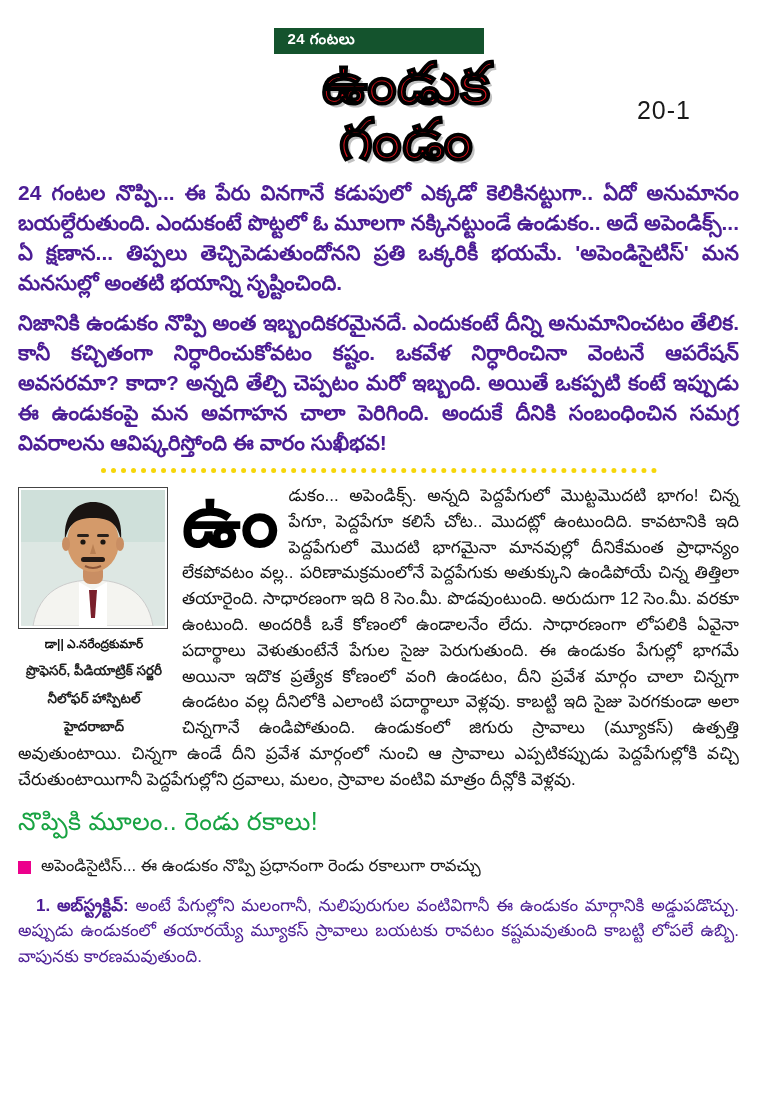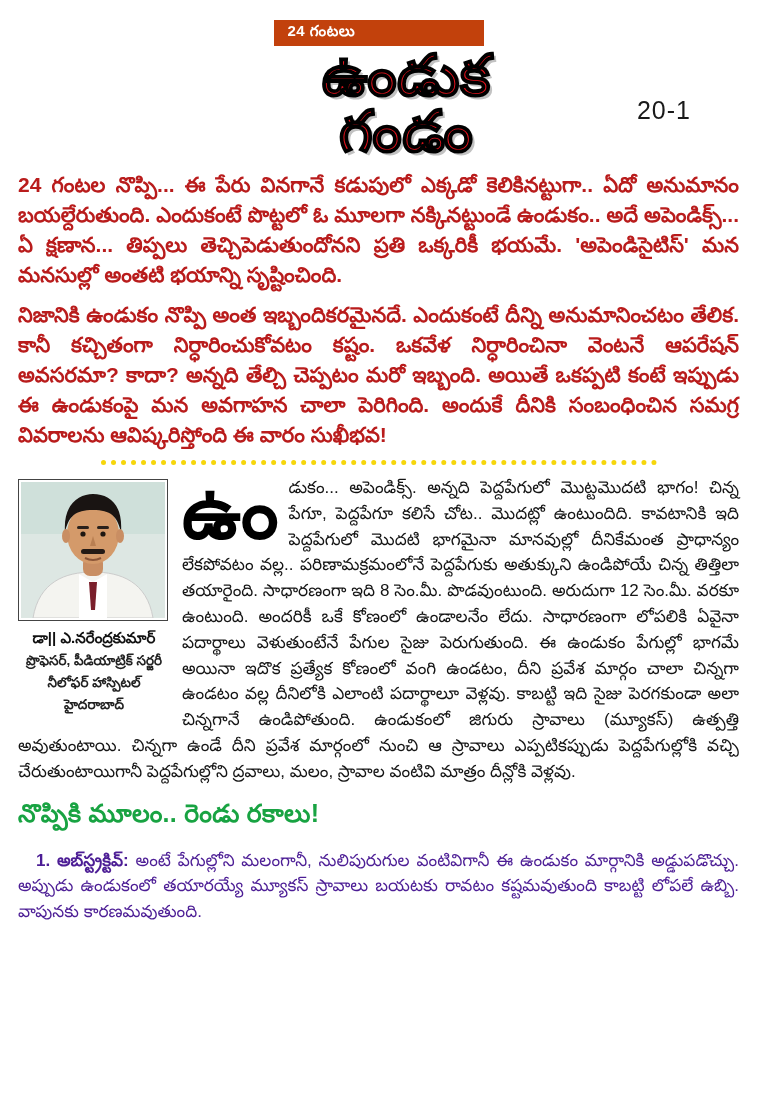--- a/index.html
+++ b/index.html
@@ -42,55 +42,55 @@
   }
   .pageno {
     position:absolute; top:96px; right:48px;
     font-size:25px; color:#1a1a1a; letter-spacing:1px;
   }
 
   
   .intro { margin-top:10px; }
   .intro p {
     font-size:21px; font-weight:bold; line-height:1.43;
-    text-align:justify; color:#b91c1c;
+    text-align:justify; color:#4c1d95;
     margin-bottom:10px;
   }
 
   
   .dotted-rule {
     width:556px; margin:2px auto 10px auto;
     border-top:5px dotted #f6d60a;
   }
 
   
   .article { overflow:visible; }
   .doctor-card {
     float:left; width:152px; margin:4px 12px 2px 0; text-align:center;
   }
   .photo {
     width:150px; height:142px; border:1px solid #444; background:#fff; padding:2px;
   }
   .photo svg { width:100%; height:100%; display:block; }
-  .cap-name { font-size:15px; font-weight:bold; margin-top:8px; }
-  .cap-line { font-size:13.5px; font-weight:bold; color:#222; margin-top:3px; }
+  .cap-name { font-size:12px; font-weight:bold; margin-top:8px; }
+  .cap-line { font-size:13.5px; font-weight:bold; color:#222; margin-top:9px; }
 
   .body-text {
     font-size:17px; line-height:1.52; text-align:justify; color:#141414;
   }
   .dropcap {
     float:left;
     font-size:74px; line-height:.8; font-weight:bold;
     margin:8px 10px 0 0; color:#000;
   }
 
   
   .types { clear:none; padding-top:14px; }
   .types h2 {
-    font-size:25px; font-weight:bold; color:#18a342;
+    font-size:25px; font-weight:normal; color:#18a342;
     margin-bottom:14px; letter-spacing:.3px;
   }
   .bullet-line {
     font-size:16.5px; color:#1a1a1a; margin-bottom:14px;
     display:flex; align-items:center; gap:10px;
   }
   .bullet-sq {
     display:inline-block; width:13px; height:13px; background:#ec008c; flex:0 0 auto;
   }
   .item {
@@ -98,21 +98,21 @@
     text-indent:18px; margin-bottom:13px;
   }
   .item b { font-weight:bold; }
 </style>
 </head>
 <body>
 
 <div class="page">
 
   <header class="masthead">
-    <div class="banner" style="background-color: #c2410c;">
+    <div class="banner" style="background-color: #14532d; margin-top: 8px;">
       <span>24 గంటలు</span>
     </div>
     <h1 class="title">
       <span style="color: rgb(232, 19, 29);">ఉండుక</span>
       <span style="color: rgb(232, 19, 29);">గండం</span>
     </h1>
     <div class="pageno">20-1</div>
   </header>
 
   <section class="intro">
@@ -165,20 +165,24 @@
 
     <p class="body-text">
       <span class="dropcap">ఉం</span>
       <span>డుకం... అపెండిక్స్. అన్నది పెద్దపేగులో మొట్టమొదటి భాగం! చిన్న పేగూ, పెద్దపేగూ కలిసే చోట.. మొదట్లో ఉంటుందిది. కావటానికి ఇది పెద్దపేగులో మొదటి భాగమైనా మానవుల్లో దీనికేమంత ప్రాధాన్యం లేకపోవటం వల్ల.. పరిణామక్రమంలోనే పెద్దపేగుకు అతుక్కుని ఉండిపోయే చిన్న తిత్తిలా తయారైంది. సాధారణంగా ఇది 8 సెం.మీ. పొడవుంటుంది. అరుదుగా 12 సెం.మీ. వరకూ ఉంటుంది. అందరికీ ఒకే కోణంలో ఉండాలనేం లేదు. సాధారణంగా లోపలికి ఏవైనా పదార్థాలు వెళుతుంటేనే పేగుల సైజు పెరుగుతుంది. ఈ ఉండుకం పేగుల్లో భాగమే అయినా ఇదొక ప్రత్యేక కోణంలో వంగి ఉండటం, దీని ప్రవేశ మార్గం చాలా చిన్నగా ఉండటం వల్ల దీనిలోకి ఎలాంటి పదార్థాలూ వెళ్లవు. కాబట్టి ఇది సైజు పెరగకుండా అలా చిన్నగానే ఉండిపోతుంది. ఉండుకంలో జిగురు స్రావాలు (మ్యూకస్) ఉత్పత్తి అవుతుంటాయి. చిన్నగా ఉండే దీని ప్రవేశ మార్గంలో నుంచి ఆ స్రావాలు ఎప్పటికప్పుడు పెద్దపేగుల్లోకి వచ్చి చేరుతుంటాయిగానీ పెద్దపేగుల్లోని ద్రవాలు, మలం, స్రావాల వంటివి మాత్రం దీన్లోకి వెళ్లవు.</span>
     </p>
   </section>
 
   <section class="types">
     <h2 style="color: rgb(24, 163, 66);">నొప్పికి మూలం.. రెండు రకాలు!</h2>
 
+    <div class="bullet-line">
+      <span class="bullet-sq" style="background-color: rgb(236, 0, 140);"></span>
+      <span>అపెండిసైటిస్... ఈ ఉండుకం నొప్పి ప్రధానంగా రెండు రకాలుగా రావచ్చు</span>
+    </div>
 
     <p class="item">
       <b><span>1.</span>
       <span>అబ్‌స్ట్రక్టివ్:</span></b>
       <span>అంటే పేగుల్లోని మలంగానీ, నులిపురుగుల వంటివిగానీ ఈ ఉండుకం మార్గానికి అడ్డుపడొచ్చు. అప్పుడు ఉండుకంలో తయారయ్యే మ్యూకస్ స్రావాలు బయటకు రావటం కష్టమవుతుంది కాబట్టి లోపలే ఉబ్బి. వాపునకు కారణమవుతుంది.</span>
     </p>
 
   </section>
 
 </div>

